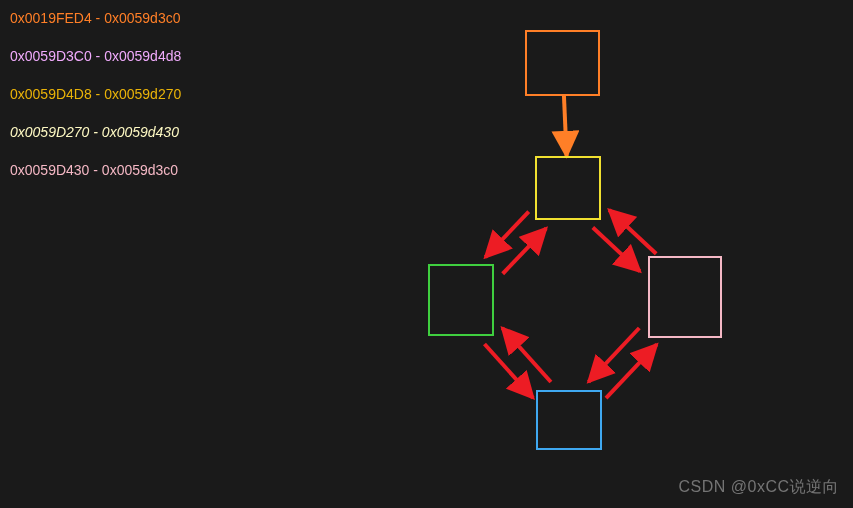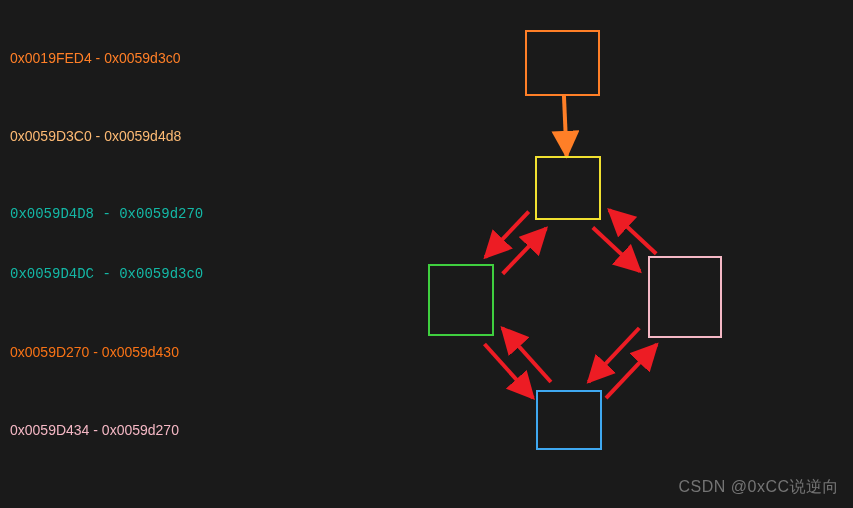--- a/index.html
+++ b/index.html
@@ -13,27 +13,26 @@
     overflow: hidden;
   }
   .left-panel {
     position: absolute;
     left: 10px;
     top: 8px;
   }
   .addr-line {
     margin-bottom: 4px;
     line-height: 20px;
-    margin-top: 40px;
   }
   .gap { height: 14px; }
   .c-orange { color: #ff7f27; }
-  .c-yellow { color: #fdba74; }
-  .c-green  { color: #14b8a6; font-family: Liberation Mono, monospace; }
-  .c-blue   { color: #f97316; }
+  .c-yellow { color: #f0abfc; }
+  .c-green  { color: #eab308; }
+  .c-blue   { color: #fef9c3; font-style: italic; }
   .c-pink   { color: #f5b8c5; }
   .diagram {
     position: absolute;
     left: 0; top: 0;
     width: 853px; height: 508px;
   }
   .node {
     position: absolute;
     border: 2px solid;
     background: transparent;
@@ -55,25 +54,24 @@
 </style>
 </head>
 <body>
 
 <div class="left-panel">
   <div class="addr-line c-orange">0x0019FED4 - 0x0059d3c0</div>
   <div class="gap"></div>
   <div class="addr-line c-yellow">0x0059D3C0 - 0x0059d4d8</div>
   <div class="gap"></div>
   <div class="addr-line c-green">0x0059D4D8 - 0x0059d270</div>
-  <div class="addr-line c-green">0x0059D4DC - 0x0059d3c0</div>
   <div class="gap"></div>
   <div class="addr-line c-blue">0x0059D270 - 0x0059d430</div>
   <div class="gap"></div>
-  <div class="addr-line c-pink">0x0059D434 - 0x0059d270</div>
+  <div class="addr-line c-pink">0x0059D430 - 0x0059d3c0</div>
 </div>
 
 <svg class="diagram" width="853" height="508">
   <defs>
     <marker id="arrow-orange" viewBox="0 0 10 10" refX="9" refY="5" markerWidth="7" markerHeight="7" orient="auto-start-reverse">
       <path d="M 0 0 L 10 5 L 0 10 z" fill="#ff7f27"></path>
     </marker>
     <marker id="arrow-red" viewBox="0 0 10 10" refX="9" refY="5" markerWidth="7" markerHeight="7" orient="auto-start-reverse">
       <path d="M 0 0 L 10 5 L 0 10 z" fill="#ed1c24"></path>
     </marker>

